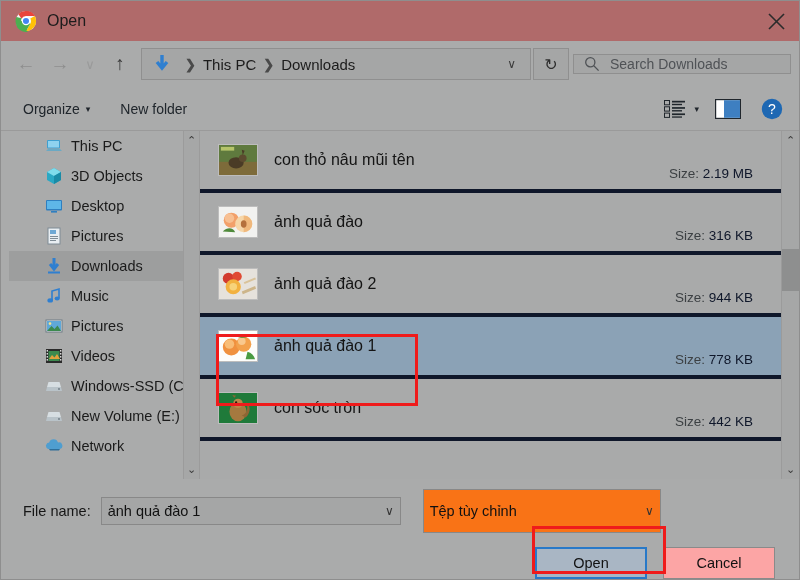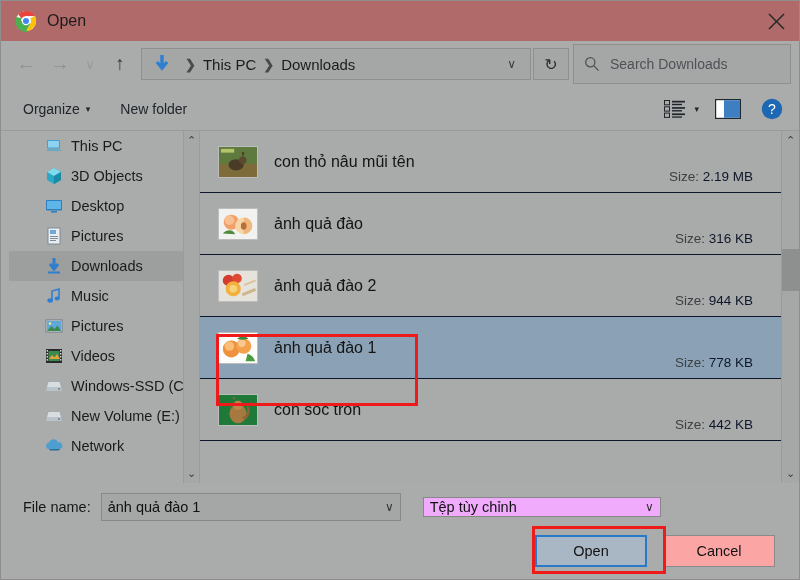--- a/index.html
+++ b/index.html
@@ -67,21 +67,21 @@
     margin-left: auto; color: #3b3b3b; font-size: 12px; padding: 0 8px;
   }
   #refresh-btn {
     width: 36px; height: 32px; margin-left: 2px;
     border: 1px solid #8f8f8f;
     background: #a5a6a6;
     display: flex; align-items: center; justify-content: center;
     font-size: 16px; color: #2e2e2e;
   }
   #searchbox {
-    width: 218px; height: 40px; margin-left: 4px;
+    width: 218px; height: 20px; margin-left: 4px;
     border: 1px solid #8f8f8f;
     background: #a5a6a6;
     display: flex; align-items: center;
     padding-left: 10px;
   }
   #search-icon { width: 16px; height: 16px; flex: 0 0 16px; }
   #search-ph { margin-left: 10px; font-size: 14px; color: #4f5256; }
 
   
   #toolbar {
@@ -135,21 +135,21 @@
   
   #filelist-wrap {
     flex: 1 1 auto; position: relative; display: flex;
     background: #a9aaaa;
     border-left: 1px solid #9b9b9b;
     min-width: 0;
   }
   #filelist { flex: 1 1 auto; min-width: 0; position: relative; }
   .file-row {
     height: 62px; display: flex; align-items: center;
-    border-bottom: 1px solid #0f172a;
+    border-bottom: 4px solid #0f172a;
     padding-left: 18px;
     position: relative;
   }
   .file-row.selected { background: #8ba2b6; }
   .thumb {
     width: 40px; height: 32px; flex: 0 0 40px;
     border: 1px solid #bdbdbd; background: #cfcfcf;
     margin-right: 16px;
     display: block;
   }
@@ -182,22 +182,22 @@
   }
   #fn-label { font-size: 14.5px; color: #161616; margin-right: 10px; }
   #fn-input {
     width: 300px; height: 28px;
     background: #a5a6a6; border: 1px solid #888;
     display: flex; align-items: center; padding: 0 6px;
     font-size: 14.5px; color: #111;
   }
   #fn-caret { margin-left: auto; font-size: 12px; color: #333; }
   #ft-select {
-    width: 238px; height: 20px; margin-left: 22px;
-    background: #f0abfc; border: 1px solid #888;
+    width: 238px; height: 44px; margin-left: 22px;
+    background: #f97316; border: 1px solid #888;
     display: flex; align-items: center; padding: 0 6px;
     font-size: 14.5px; color: #111;
   }
   #btn-row {
     display: flex; justify-content: flex-end; align-items: center;
     padding: 14px 24px 0 0;
   }
   .dlg-btn {
     width: 112px; height: 32px;
     display: flex; align-items: center; justify-content: center;

